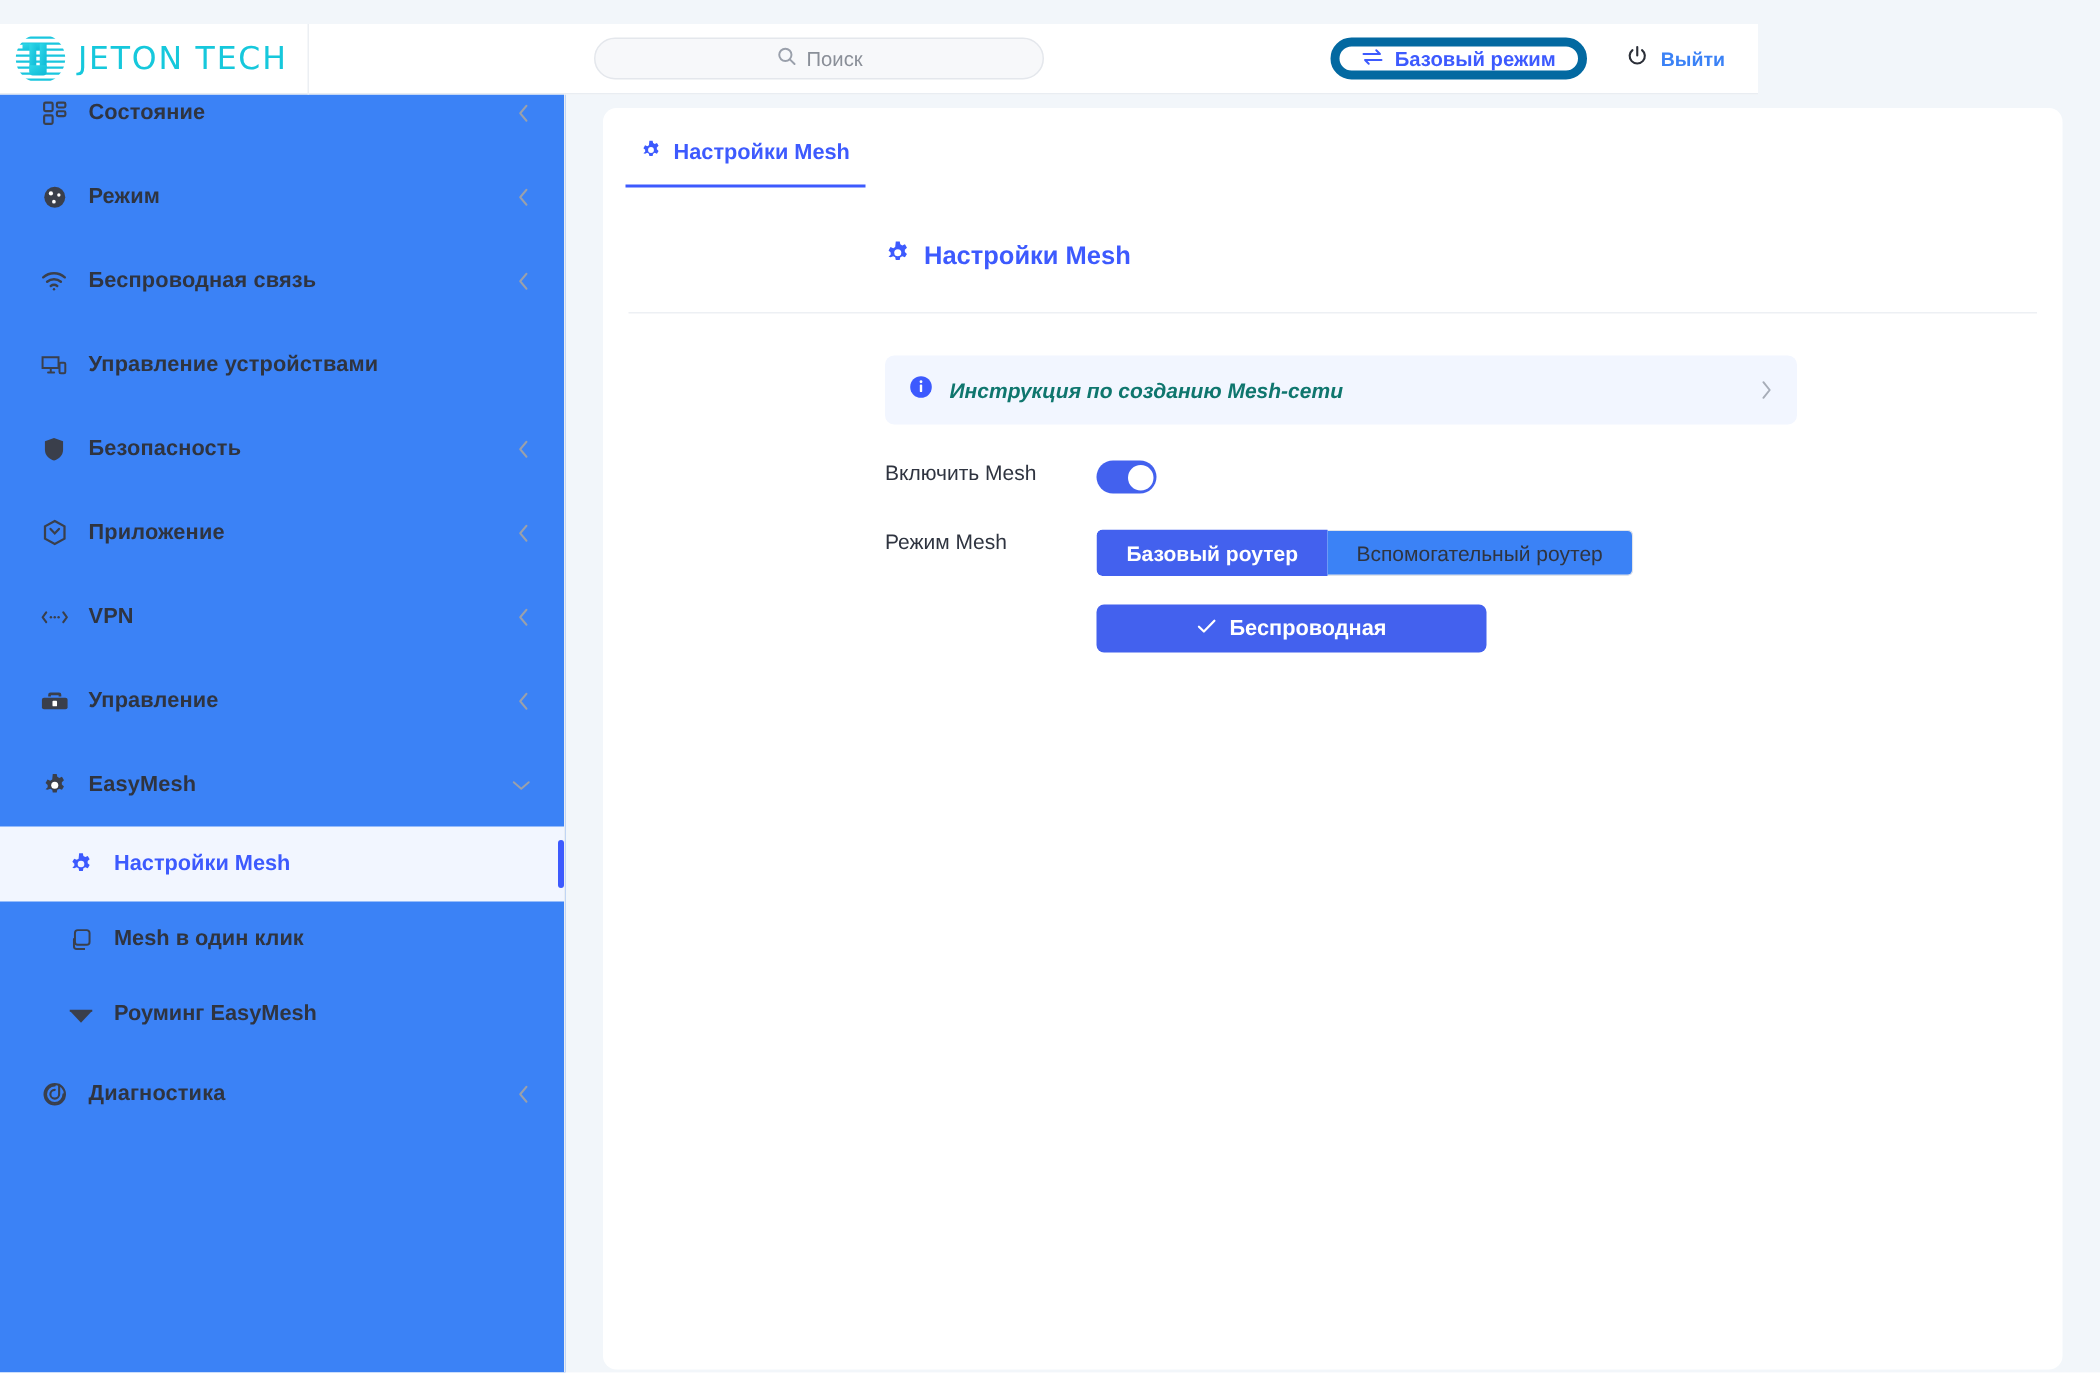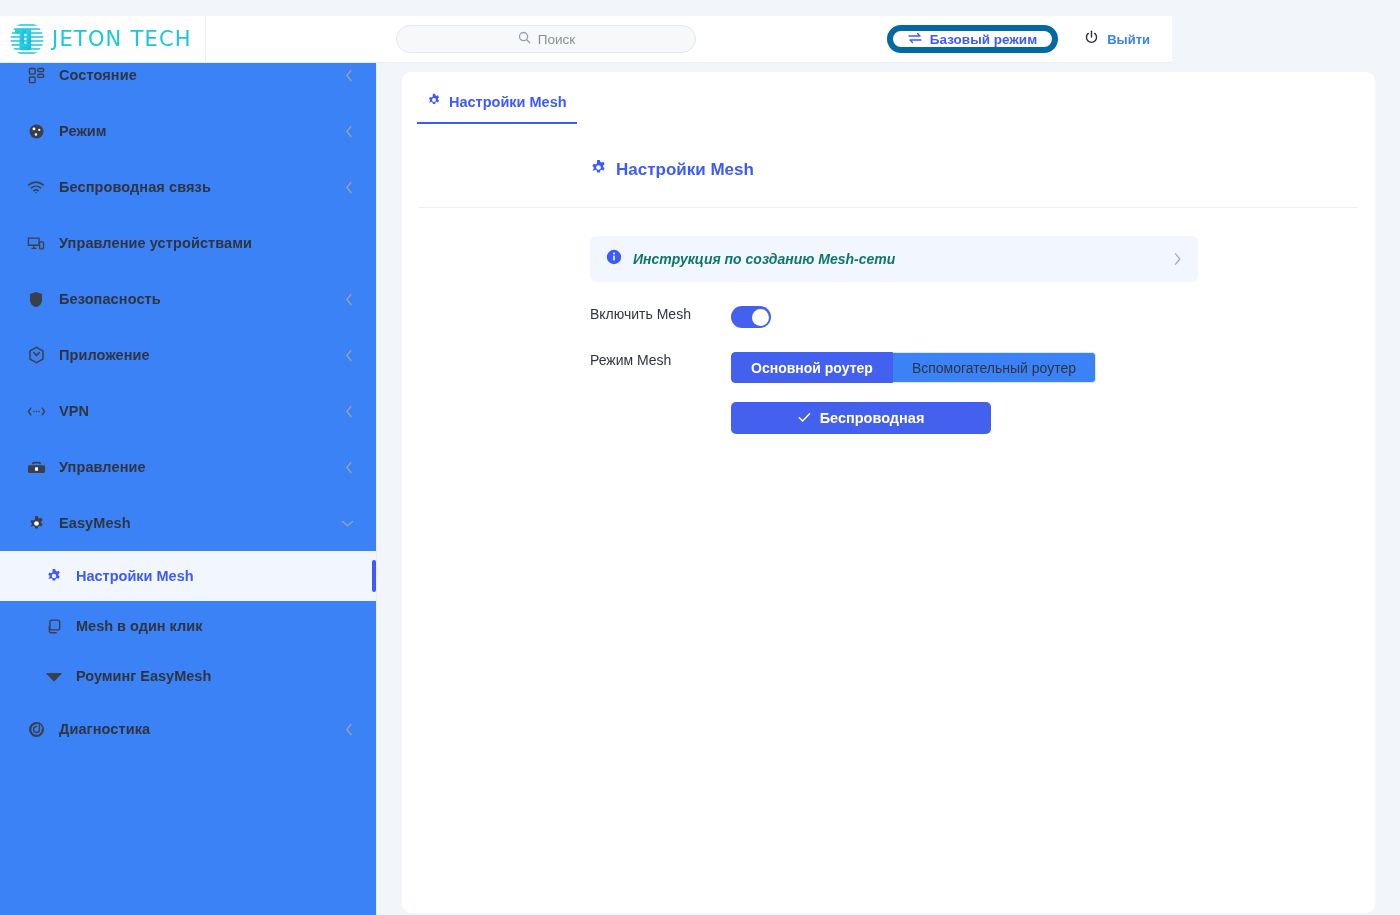--- a/index.html
+++ b/index.html
@@ -452,21 +452,21 @@
         <div class="row">
           <span class="flabel">Включить Mesh</span>
           <div class="toggle">
             <span class="knob"></span>
           </div>
         </div>
 
         <div class="row">
           <span class="flabel">Режим Mesh</span>
           <div class="segmented">
-            <div class="seg active">Основной роутер</div>
+            <div class="seg active">Базовый роутер</div>
             <div class="seg">Вспомогательный роутер</div>
           </div>
         </div>
 
         <div class="confirm-wrap">
           <button class="confirm-btn">
             <span>
               <svg width="13" height="11" viewBox="0 0 13 11" fill="none" stroke="#ffffff" stroke-width="1.5" stroke-linecap="round" stroke-linejoin="round">
                   <path d="M1.3 5.8 4.6 9 11.6 1.8"></path>
                 </svg>

